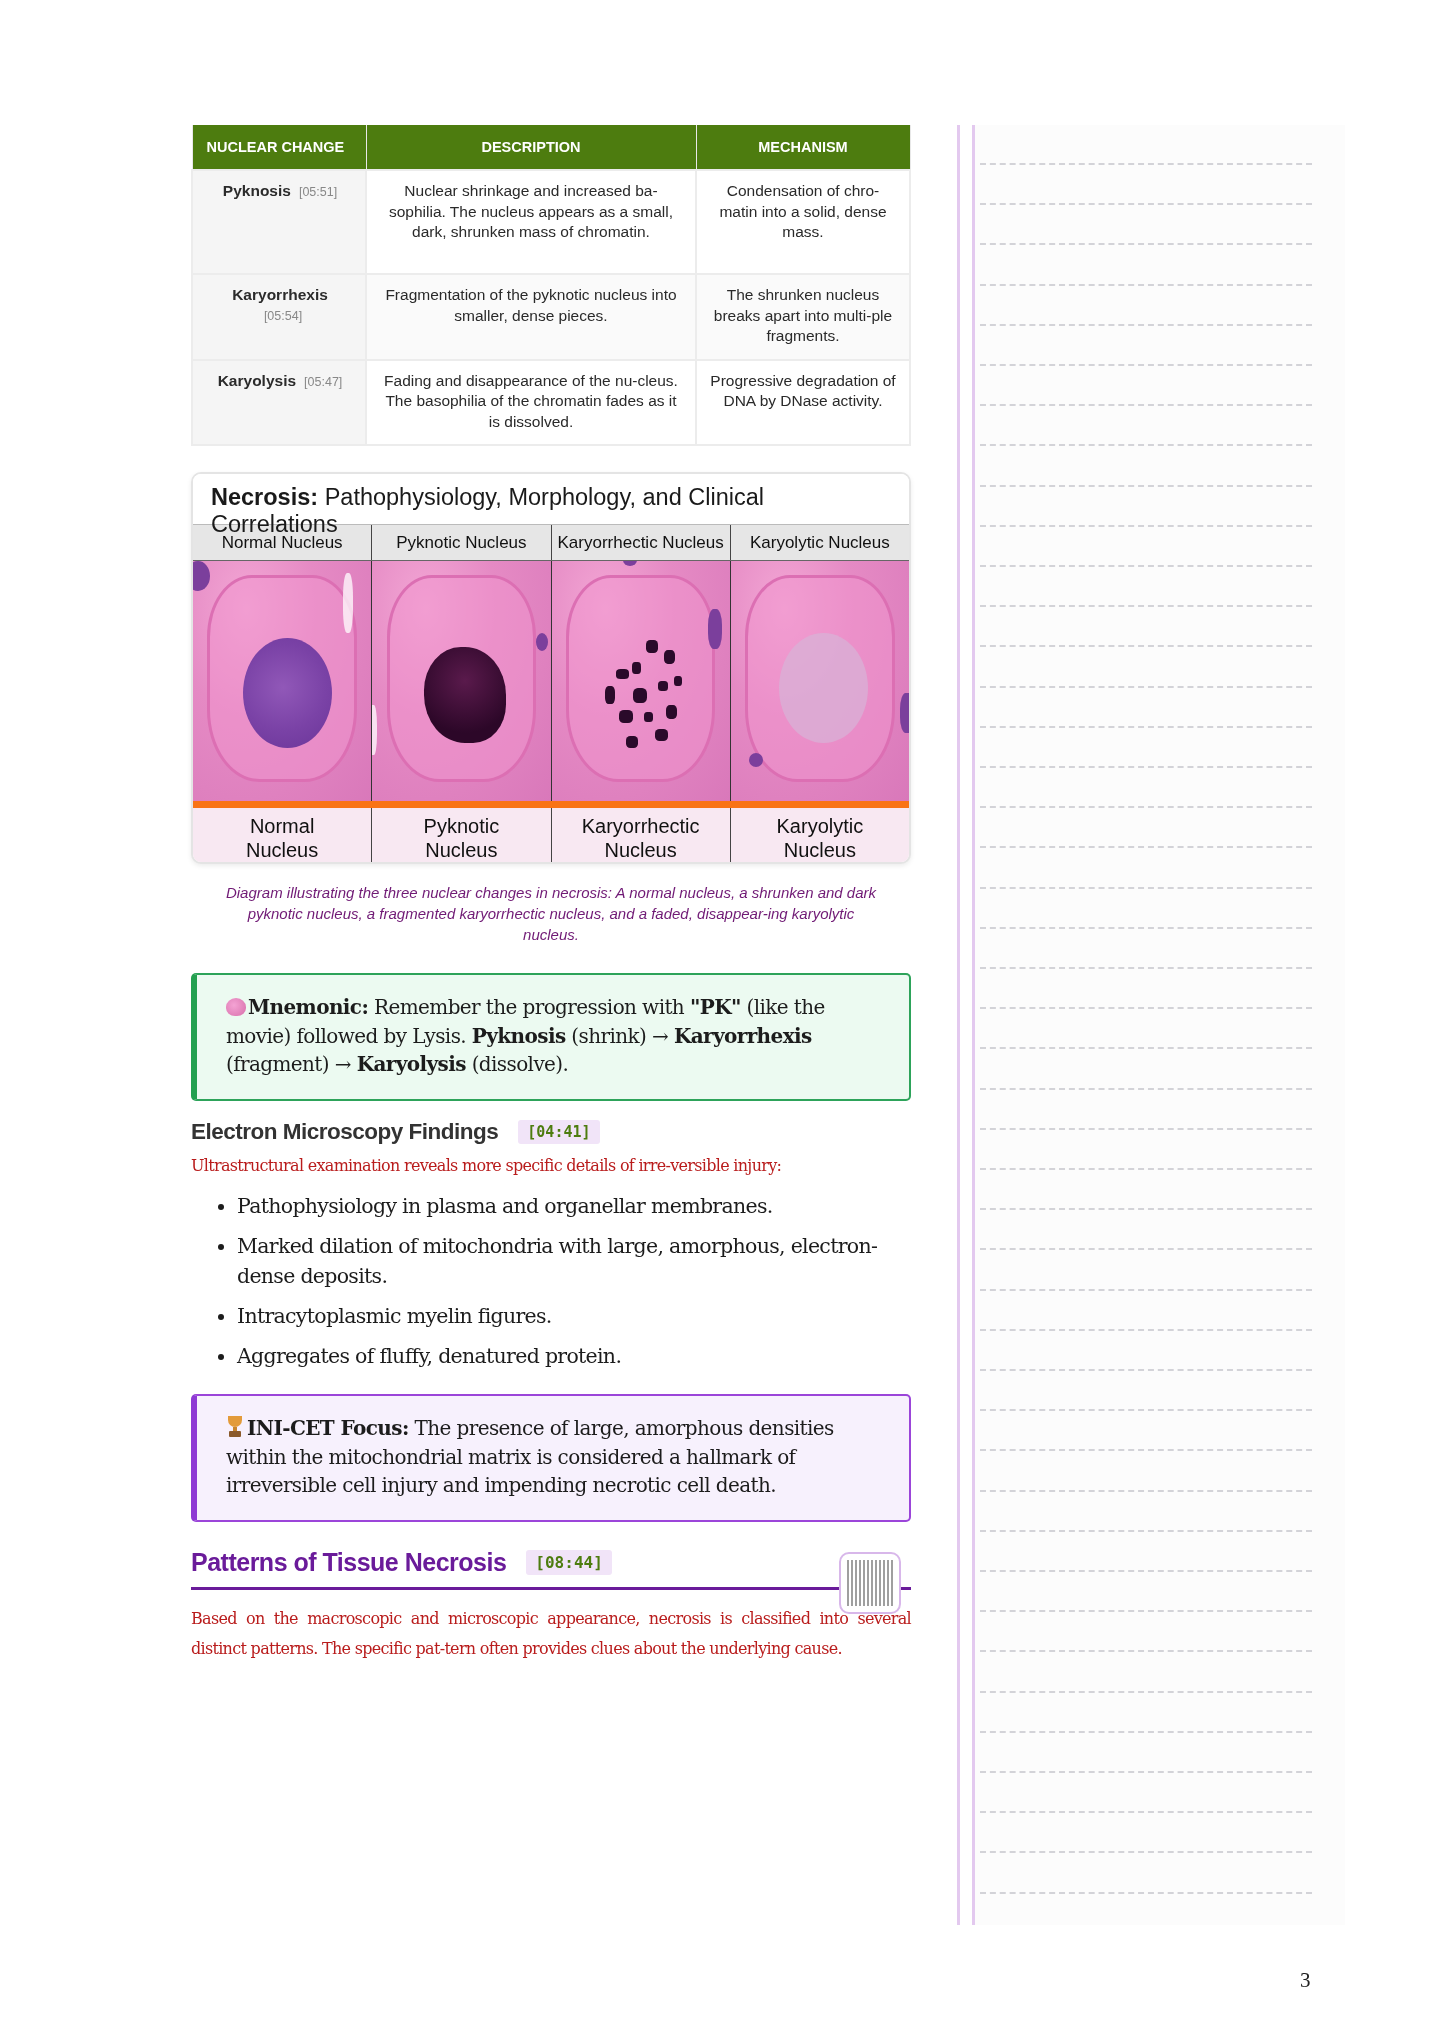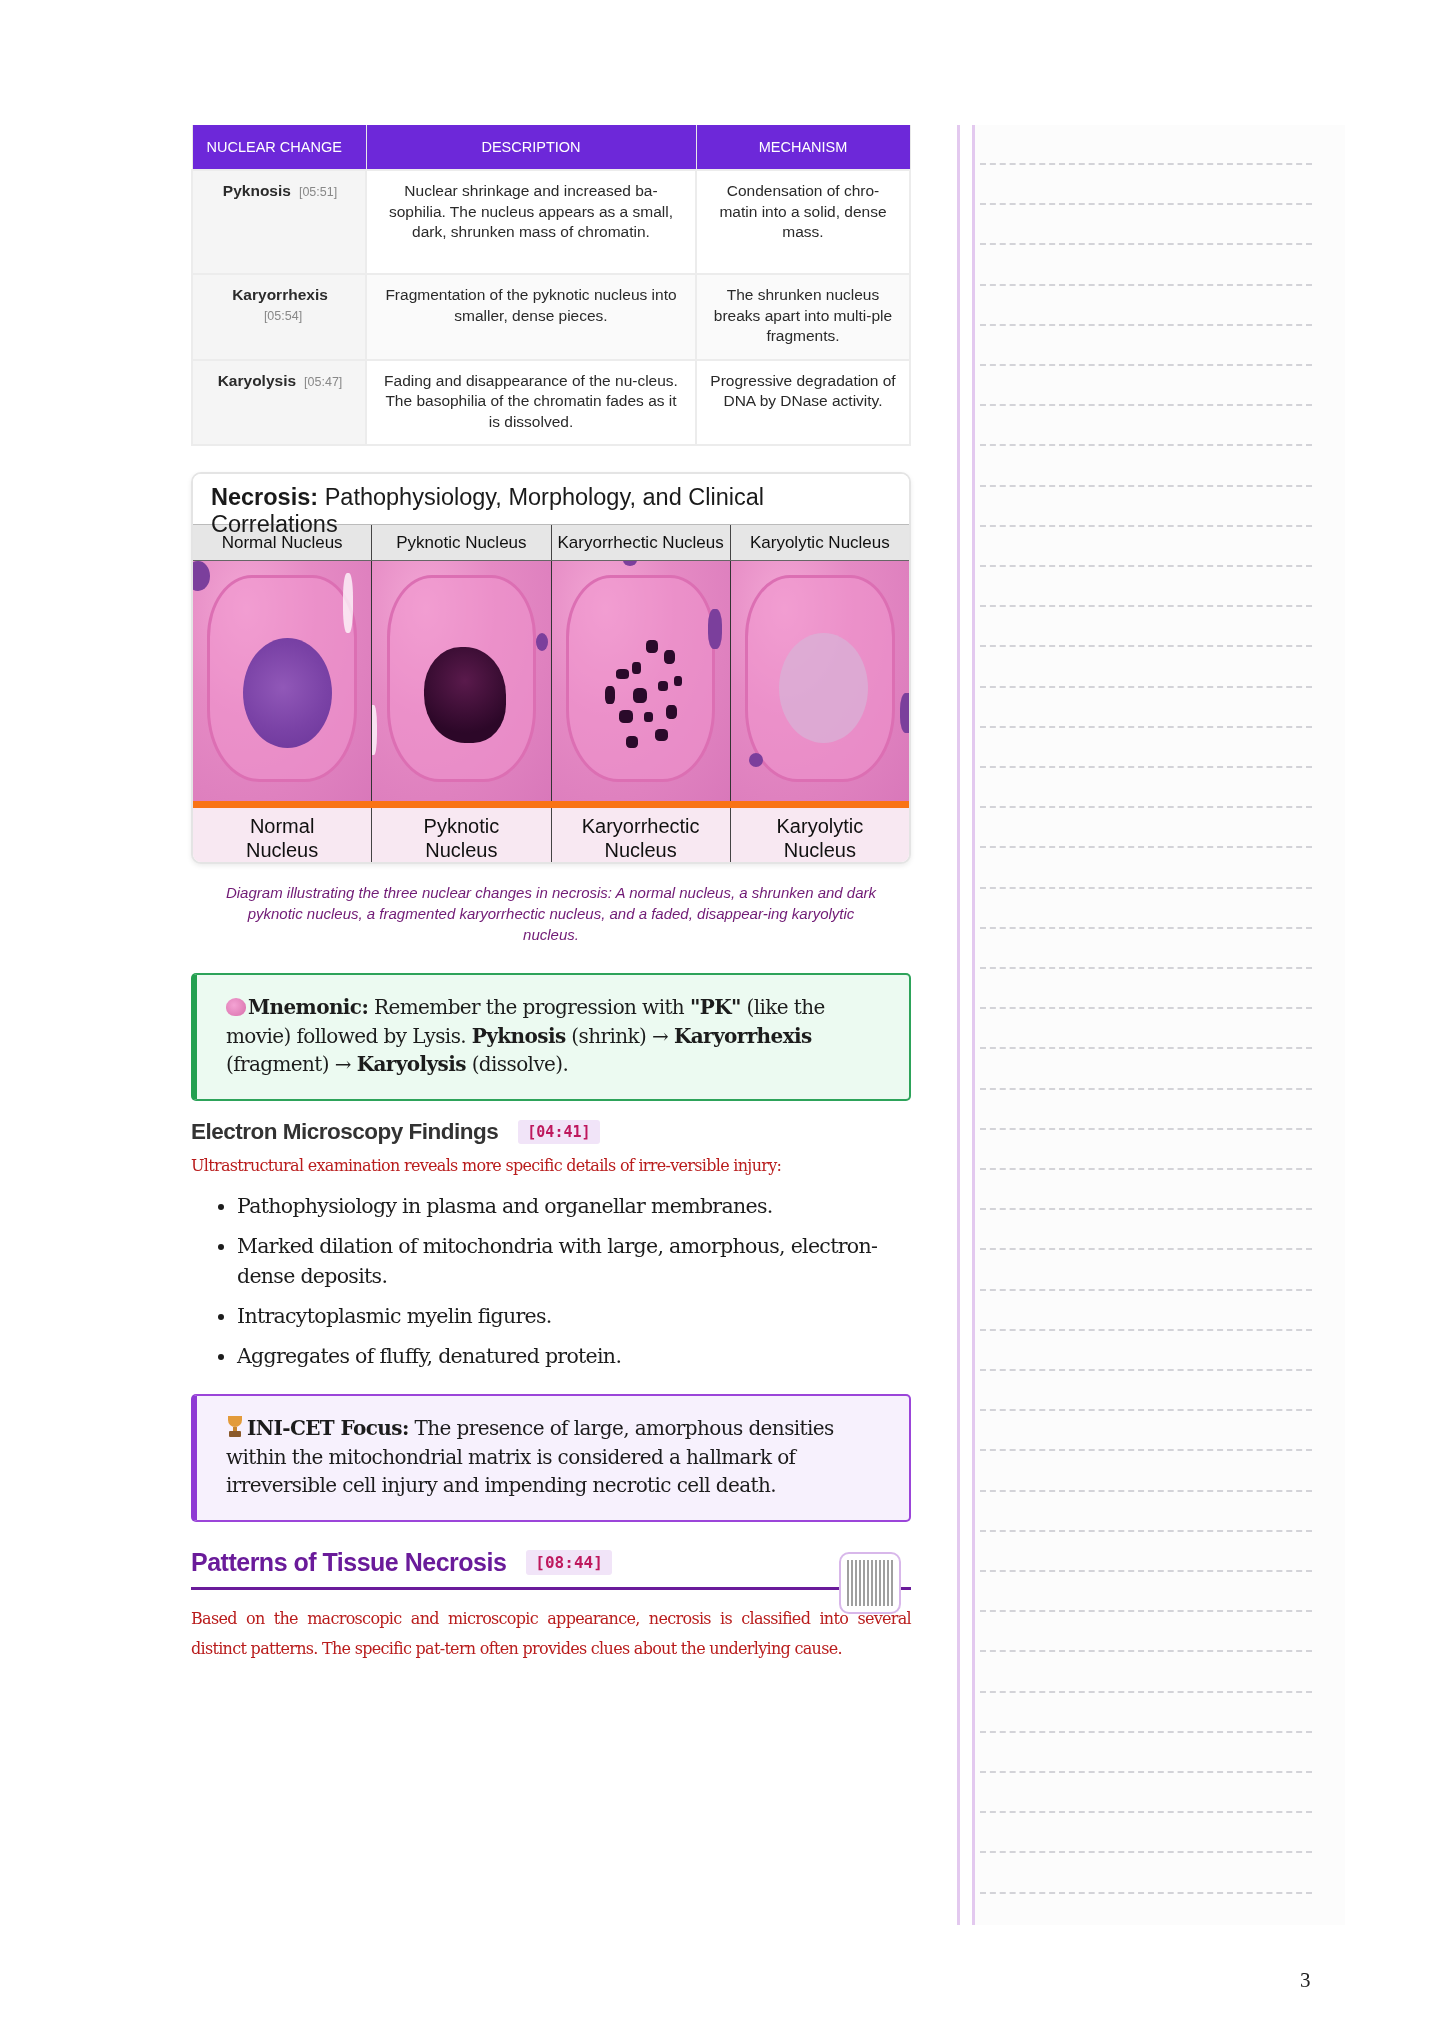--- a/index.html
+++ b/index.html
@@ -3,21 +3,21 @@
 <meta charset="utf-8">
 <style>
   * { box-sizing: border-box; margin: 0; padding: 0; }
   html, body { width: 1445px; height: 2044px; background: #ffffff; overflow: hidden; }
   body { position: relative; font-family: "Liberation Sans", sans-serif; color: #1f1f1f; }
 
   .main-col { position: absolute; left: 191px; top: 125px; width: 720px; }
 
   
   table.nuc { width: 720px; border-collapse: collapse; font-family: "Liberation Sans", sans-serif; font-size: 15.5px; color: #2a2a2a; }
-  table.nuc th { background: #6d28d9; color: #fff; font-weight: normal; font-size: 14.5px; height: 45px; text-align: center; border: 1px solid #e8e8e8; border-top: none; margin-top: 44px; }
+  table.nuc th { background: #4d7c0f; color: #fff; font-weight: bold; font-size: 14.5px; height: 45px; text-align: center; border: 1px solid #e8e8e8; border-top: none; margin-top: 44px; }
   table.nuc th:first-child { text-align: left; padding-left: 14px; }
   table.nuc td { border: 2px solid #ececec; vertical-align: top; padding: 10px 12px 12px; line-height: 20.5px; text-align: center; }
   table.nuc td.name { text-align: center; background: #f5f5f5; padding-left: 14px; width: 174px; }
   table.nuc td.desc { width: 330px; }
   table.nuc tr.alt td.desc, table.nuc tr.alt td.mech { background: #fafafa; }
   .term { font-weight: bold; color: #2b2b2b; }
   .ts { color: #888; font-size: 12.5px; margin-left: 8px; }
   .ts.block { display: block; margin-left: 6px; }
 
   
@@ -50,21 +50,21 @@
   .callout.purple { background: #f7f1fd; border: 2px solid #9b45d9; border-left: 6px solid #8e3ad4; height: 128px; margin-top: 23px; }
   .callout b { font-weight: bold; }
   .icon-brain { display: inline-block; width: 20px; height: 18px; background: radial-gradient(circle at 40% 40%, #f4a3d4, #d86fab); border-radius: 50% 50% 45% 45%; vertical-align: -2px; margin-right: 2px; }
   .icon-trophy { display: inline-block; position: relative; width: 18px; height: 22px; vertical-align: -3px; margin-right: 3px; }
   .icon-trophy .cup { position: absolute; left: 2px; top: 0; width: 14px; height: 11px; background: #e39b3a; border-radius: 0 0 8px 8px; }
   .icon-trophy .stem { position: absolute; left: 7px; top: 11px; width: 4px; height: 4px; background: #c9852c; }
   .icon-trophy .base { position: absolute; left: 3px; top: 15px; width: 12px; height: 6px; background: #8b5a2b; border-radius: 1px; }
 
   
   .h3 { margin-top: 18px; display: flex; align-items: center; font-size: 22.5px; font-weight: bold; color: #333; letter-spacing: -0.5px; }
-  .badge { margin-left: 20px; font-family: "DejaVu Sans Mono", monospace; font-size: 15px; font-weight: bold; color: #be185d; background: #f1e4f8; padding: 3px 9px; border-radius: 3px; letter-spacing: 0; }
+  .badge { margin-left: 20px; font-family: "DejaVu Sans Mono", monospace; font-size: 15px; font-weight: bold; color: #4d7c0f; background: #f1e4f8; padding: 3px 9px; border-radius: 3px; letter-spacing: 0; }
   .para { font-family: "DejaVu Serif", serif; font-size: 16px; line-height: 30px; color: #b91c1c; text-align: justify; letter-spacing: -0.7px; margin-top: 6px; }
   ul.bullets { margin-top: 10px; padding-left: 46px; font-family: "DejaVu Serif", serif; font-size: 20.5px; line-height: 30px; color: #1c1c1c; letter-spacing: -0.7px; }
   ul.bullets li { margin-bottom: 10px; padding-left: 0; }
 
   .h2 { margin-top: 26px; display: flex; align-items: center; font-size: 25px; font-weight: bold; color: #6a1b9a; letter-spacing: -0.5px; padding-bottom: 10px; border-bottom: 3px solid #6a1b9a; position: relative; }
   .h2 .badge { font-size: 16px; }
   .qr { position: absolute; right: 10px; top: 4px; width: 62px; height: 62px; border: 2px solid #d8b7ea; border-radius: 10px; background: #fff; padding: 6px; }
   .qr-inner { width: 100%; height: 100%;
     background-image: repeating-linear-gradient(90deg, #777 0 2px, transparent 2px 4px), repeating-linear-gradient(0deg, #fff 0 2px, transparent 2px 4px);
     opacity: 0.7; }

